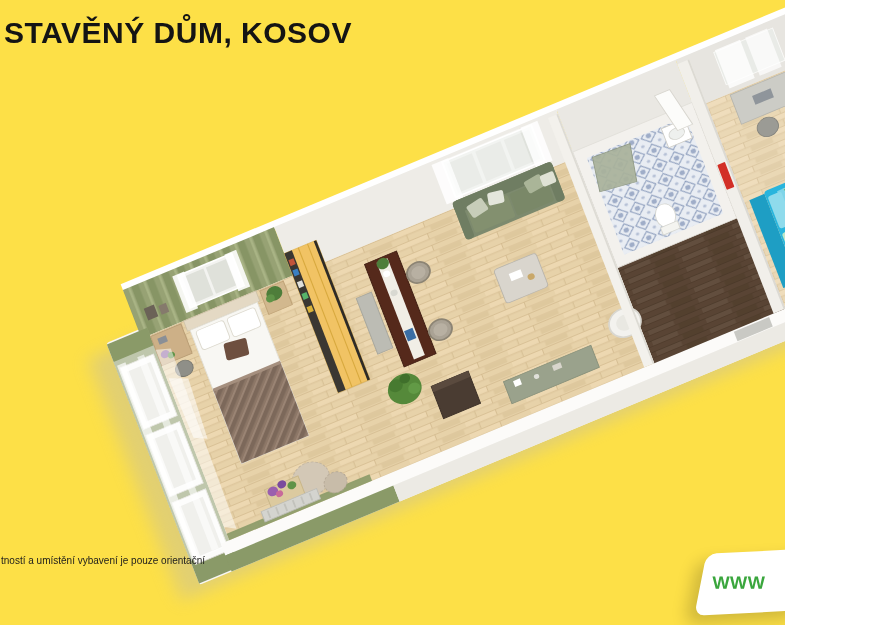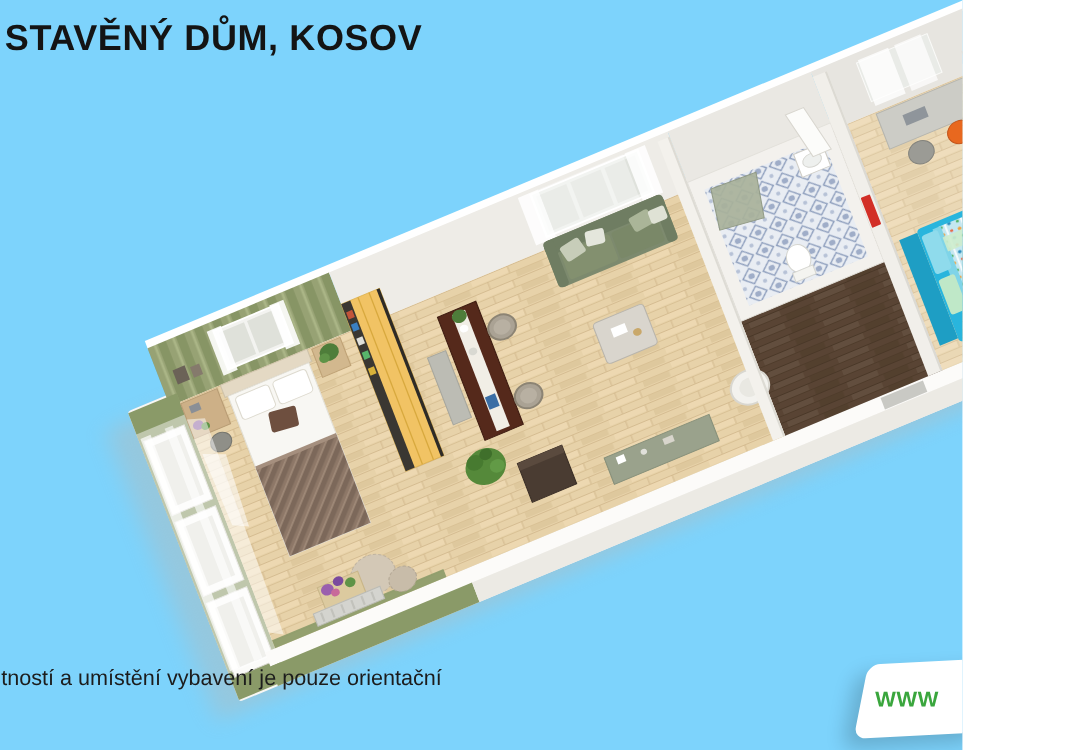--- a/index.html
+++ b/index.html
@@ -1,20 +1,20 @@
 <!DOCTYPE html>
 <html style="--wood: #e7d2a9; --wall-green: #97a274; --wall-green-dark: #879565; --ext-green: #8a9a68; --wardrobe: #f1c364; --sofa: #7d8a6e; --hall: #594434; --bed-blue: #29b5dd; --chair-orange: #e8681f; --badge-green: #3aa63d;"><head>
 <meta charset="utf-8">
 <style>
   html,body{margin:0;padding:0;background:#ffffff;}
-  .page{position:relative;width:785px;height:625px;overflow:hidden;background:#7dd3fc;
-        font-family:"Liberation Sans",sans-serif;padding-left:17px;}
+  .page{position:relative;width:785px;height:625px;overflow:hidden;background:#fde047;
+        font-family:"Liberation Sans",sans-serif;}
   .title{position:absolute;left:4px;top:16px;font-size:30px;font-weight:bold;
          color:#141414;letter-spacing:.5px;white-space:nowrap;}
-  .disclaimer{position:absolute;left:1px;top:555px;font-size:18px;color:#1c1c1c;white-space:nowrap;}
+  .disclaimer{position:absolute;left:1px;top:555px;font-size:10px;color:#1c1c1c;white-space:nowrap;}
   .plan-svg{position:absolute;left:0;top:0;}
   .badge{position:absolute;right:-24px;bottom:12px;width:96px;height:62px;background:#ffffff;
          border-radius:10px;transform:skewX(-14deg) rotate(-3deg);
          box-shadow:-8px 8px 16px rgba(0,0,0,.18);display:flex;align-items:center;padding-left:12px;}
   .badge-text{transform:skewX(14deg) rotate(3deg);color:var(--badge-green,#3aa63d);
               font-weight:bold;font-size:18px;letter-spacing:.5px;}
 </style>
 </head>
 <body>
 

